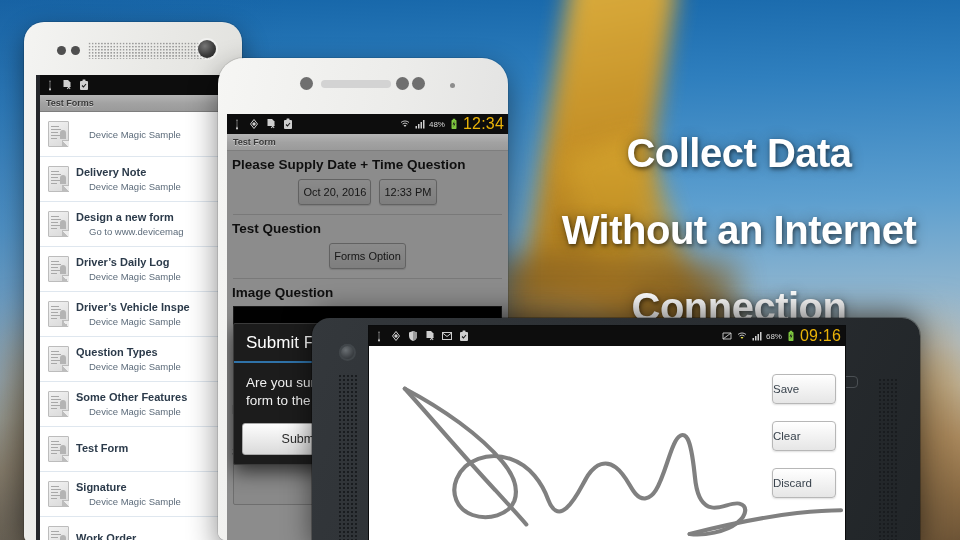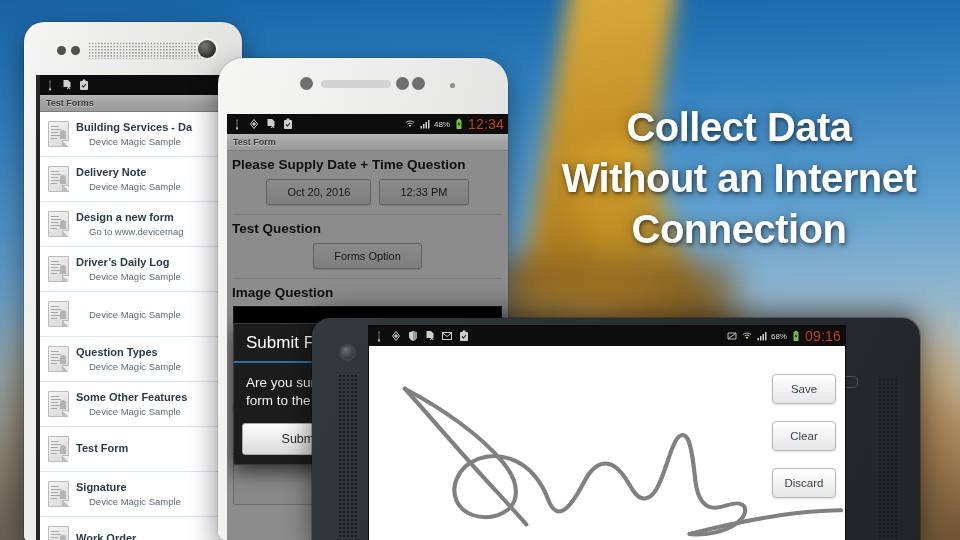--- a/index.html
+++ b/index.html
@@ -63,21 +63,21 @@
     position:absolute; left:524px; top:102px; width:430px;
     text-align:center;
     color:#ffffff;
     font-weight:bold;
     font-size:40px;
     line-height:51px;
     letter-spacing:-0.5px;
     text-shadow:1px 2px 4px rgba(0,0,0,.55), 0 0 14px rgba(0,0,0,.3);
     z-index:5;
   }
-  #headline .hl-line { display:block; white-space:nowrap; }
+  #headline .hl-line { display:block; white-space:nowrap;margin-top:26px; }
 
   
   .device { position:absolute; }
 
   #phone-left {
     left:24px; top:22px; width:218px; height:520px;
     background:linear-gradient(100deg,#f4f4f2 0%,#e9e9e6 45%,#dcdcd8 100%);
     border-radius:20px 20px 6px 6px;
     box-shadow:0 10px 26px rgba(0,0,0,.45), 0 0 0 1px rgba(0,0,0,.12);
     z-index:10;
@@ -109,21 +109,21 @@
   .statusbar {
     height:20px; background:#0d0d0d;
     display:flex; align-items:center; justify-content:space-between;
     padding:0 4px; color:#cfcfcf; font-size:9px;
   }
   .sb-left { display:flex; align-items:center; gap:5px; }
   .sb-right { display:flex; align-items:center; gap:3px; }
   .sb-icon { display:inline-flex; width:12px; height:12px; }
   .sb-icon svg { width:100%; height:100%; }
   .sb-batt-pct { font-size:8px; color:#d8d8d8;text-align:right; }
-  .sb-clock { font-size:14px; color:#c2410c; font-weight:normal; letter-spacing:.2px; }
+  .sb-clock { font-size:16px; color:#eab308; font-weight:normal; letter-spacing:.2px; }
 
   
   .titlebar {
     height:17px;
     background:linear-gradient(180deg,#b5b5b5 0%,#a2a2a2 52%,#9a9a9a 100%);
     border-bottom:1px solid #7e7e7e;
     display:flex; align-items:center;
     padding-left:6px;
     color:#3a3a3a; font-size:9px; font-weight:bold;
     text-shadow:0 1px 0 rgba(255,255,255,.45);
@@ -196,21 +196,21 @@
   }
   
   #phone-center .dimmer { position:absolute; inset:0; background:rgba(0,0,0,.45); z-index:3; pointer-events:none; }
 
   .cform { position:absolute; left:0; right:0; top:37px; bottom:0; background:#fff; }
   .cq-label { font-size:13.5px; font-weight:bold; color:#1d1d1d; padding:6px 5px 2px 5px; }
   .cq-row { display:flex; justify-content:center; gap:8px; padding:5px 0 9px; }
   .cbtn {
     background:linear-gradient(180deg,#fcfcfc,#e6e6e6);
     border:1px solid #b3b3b3; border-radius:3px;
-    padding:6px 20px; font-size:11px; color:#2c2c2c;
+    padding:6px 4px; font-size:11px; color:#2c2c2c;
     box-shadow:0 1px 1px rgba(0,0,0,.12);
   }
   .cdiv { height:1px; background:#dcdcdc; margin:0 6px; }
   .cimg-box { margin:4px 6px 0; height:58px; background:#050505; border:1px solid #333; }
   .cimg-btns { display:flex; gap:10px; justify-content:center; padding:4px 0; }
   .cphone-label { font-size:13px; font-weight:bold; color:#1d1d1d; padding:4px 5px 0 5px; }
   .cphone-val { text-align:center; font-size:15px; color:#444; padding:2px 0 6px; }
   .csig-label { font-size:13px; font-weight:bold; color:#1d1d1d; padding:2px 5px 0 5px; }
   .csig-box { margin:4px 6px; height:42px; border:1px solid #c9c9c9; background:#fafafa; border-radius:2px; }
   .csubmit-wrap { display:flex; justify-content:center; padding:6px 0 0; }
@@ -280,21 +280,21 @@
 
   .sig-canvas { position:absolute; left:0; right:0; top:37px; bottom:0; background:#fff; }
   .sig-canvas svg { position:absolute; left:0; top:0; width:100%; height:100%; }
   .sig-btns {
     position:absolute; right:9px; top:48px; width:64px;
     display:flex; flex-direction:column; gap:17px;
   }
   .sig-btn {
     background:linear-gradient(180deg,#ffffff,#e6e6e6);
     border:1px solid #b7b7b7; border-radius:4px;
-    padding:8px 0; text-align:center;
+    padding:8px 0; text-align:left;
     font-size:11.5px; color:#39434d;
     box-shadow:0 1px 2px rgba(0,0,0,.13);
   }
 </style>
 </head>
 <body>
 
 <div id="bg">
   <div class="bg-sky"></div>
   <div class="bg-excav-arm"></div>
@@ -366,21 +366,20 @@
             <div class="pg"></div>
             <div class="ln l1"></div>
             <div class="ln l2"></div>
             <div class="ln l3"></div>
             <div class="ln l4"></div>
             <div class="ln l5"></div>
             <div class="person"></div>
             <div class="fold"></div>
           </div>
           <div class="form-text">
-            <div class="form-title">Building Services - Da</div>
             <div class="form-sub">Device Magic Sample</div>
           </div>
         </div>
         <div class="form-row">
           <div class="form-doc-icon">
             <div class="pg"></div>
             <div class="ln l1"></div>
             <div class="ln l2"></div>
             <div class="ln l3"></div>
             <div class="ln l4"></div>
@@ -430,20 +429,21 @@
             <div class="pg"></div>
             <div class="ln l1"></div>
             <div class="ln l2"></div>
             <div class="ln l3"></div>
             <div class="ln l4"></div>
             <div class="ln l5"></div>
             <div class="person"></div>
             <div class="fold"></div>
           </div>
           <div class="form-text">
+            <div class="form-title">Driver’s Vehicle Inspe</div>
             <div class="form-sub">Device Magic Sample</div>
           </div>
         </div>
         <div class="form-row">
           <div class="form-doc-icon">
             <div class="pg"></div>
             <div class="ln l1"></div>
             <div class="ln l2"></div>
             <div class="ln l3"></div>
             <div class="ln l4"></div>

